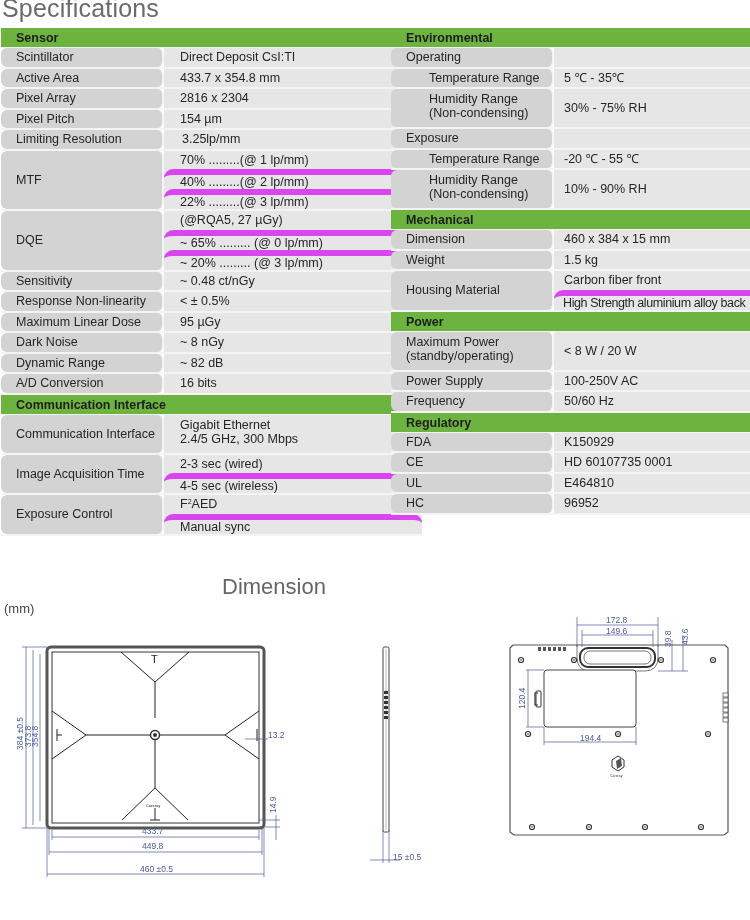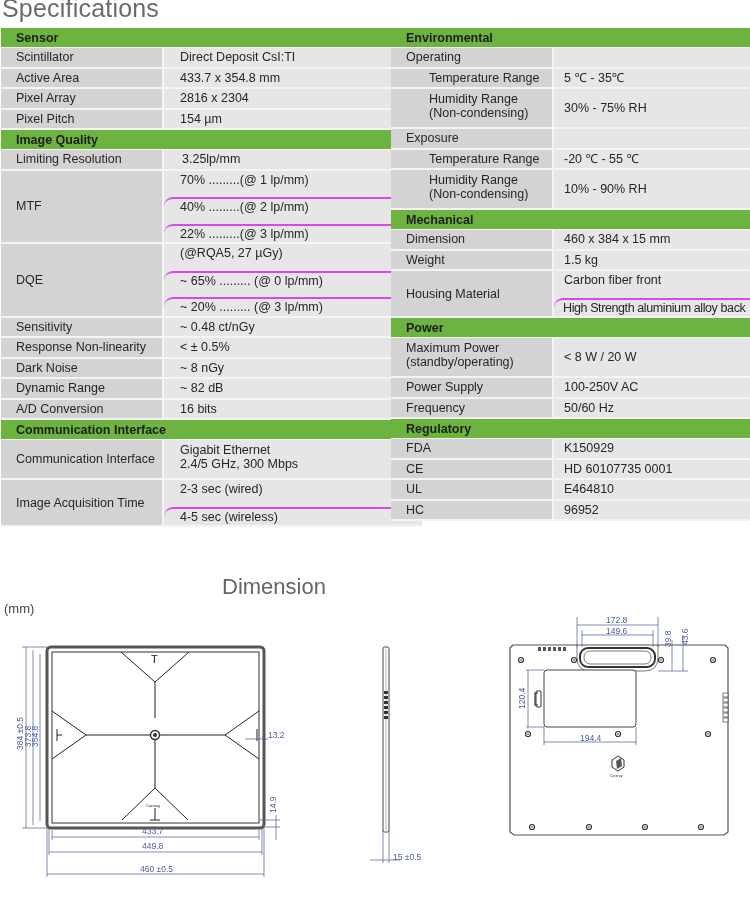--- a/index.html
+++ b/index.html
@@ -8,25 +8,25 @@
 
   .page-title { position: absolute; left: 2px; top: -6px; font-size: 25px; color: #6b6b6b; font-weight: normal; letter-spacing: 0.2px; }
 
   .spec-table { position: absolute; width: 421px; }
   .spec-table.left { left: 1px; top: 28px; }
   .spec-table.right { left: 391px; top: 28px; }
 
   .sec-head { height: 20px; background: #6db33f; color: #1e1e1e; font-weight: bold; font-size: 12.5px; line-height: 20px; padding-left: 15px; border-bottom: 1px solid #f2f2f2; }
 
   .row { display: flex; border-bottom: 2px solid #f4f4f4; }
-  .row .lbl { width: 163px; background: #d3d3d3; font-size: 12.5px; color: #262626; padding-left: 15px; display: flex; align-items: center; border-right: 2px solid #f4f4f4; line-height: 14px; }
+  .row .lbl { width: 163px; background: #d3d3d3; font-size: 12.5px; color: #262626; padding-left: 15px; display: flex; align-items: center; border-right: 2px solid #f4f4f4; line-height: 14px; border-radius: 6px; }
   .row .lbl.indent { padding-left: 38px; }
   .row .vals { flex: 1; background: #e6e6e6; display: flex; flex-direction: column; }
   .row .v { font-size: 12.5px; color: #262626; padding-left: 16px; display: flex; align-items: center; min-height: 18.5px; line-height: 14px; border-radius: 9px; }
-  .row .v + .v { border-top: 2px solid #d946ef; margin-top: 8px; }
+  .row .v + .v { border-top: 6px solid #d946ef; }
   .row .v.tight { letter-spacing: -0.4px; padding-left: 10px; }
   .row.h1 .lbl, .row.h1 .v { height: 18.5px; }
   .row.tall .lbl { min-height: 36px; }
   .row.tall .v.single { min-height: 36px; }
   .row.tall .v.twoline { min-height: 36px; display: block; padding-top: 3px; }
   .twoline-lbl { display: block !important; padding-top: 3px; }
   .twoline-lbl span { display: block; }
   .v.twoline span { display: block; }
 
   .dim-title { position: absolute; left: 222px; top: 574px; font-size: 22px; color: #666; }
@@ -60,21 +60,20 @@
         <div class="v">2816 x 2304</div>
       </div>
   </div>
   <div class="row h1">
     <div class="lbl">Pixel Pitch</div>
     <div class="vals">
         <div class="v">154 µm</div>
       </div>
   </div>
 
-  <div class="sec-head">Image Quality</div>
   <div class="row h1">
     <div class="lbl">Limiting Resolution</div>
     <div class="vals">
         <div class="v" style="padding-left:18px">3.25lp/mm</div>
       </div>
   </div>
   <div class="row">
     <div class="lbl">MTF</div>
     <div class="vals">
       <div class="v">70%  .........(@ 1 lp/mm)</div>
@@ -96,20 +95,26 @@
         <div class="v">~ 0.48 ct/nGy</div>
       </div>
   </div>
   <div class="row h1">
     <div class="lbl">Response Non-linearity</div>
     <div class="vals">
         <div class="v">&lt;  ± 0.5%</div>
       </div>
   </div>
   <div class="row h1">
+    <div class="lbl">Maximum Linear Dose</div>
+    <div class="vals">
+        <div class="v">95 µGy</div>
+      </div>
+  </div>
+  <div class="row h1">
     <div class="lbl">Dark Noise</div>
     <div class="vals">
         <div class="v">~ 8 nGy</div>
       </div>
   </div>
   <div class="row h1">
     <div class="lbl">Dynamic Range</div>
     <div class="vals">
         <div class="v">~ 82 dB</div>
       </div>
@@ -129,20 +134,31 @@
         <span>Gigabit Ethernet</span>
         <span>2.4/5 GHz, 300 Mbps</span>
       </div>
     </div>
   </div>
   <div class="row">
     <div class="lbl">Image Acquisition Time</div>
     <div class="vals">
       <div class="v">2-3 sec (wired)</div>
       <div class="v">4-5 sec (wireless)</div>
+    </div>
+  </div>
+  <div class="row">
+    <div class="lbl">Exposure Control</div>
+    <div class="vals">
+      <div class="v">
+        <span>F</span>
+          <sup style="font-size:7px;position:relative;top:-2px">2</sup>
+          <span>AED</span>
+      </div>
+      <div class="v">Manual sync</div>
     </div>
   </div>
 </div>
 
 <div class="spec-table right">
   <div class="sec-head">Environmental</div>
   <div class="row h1">
     <div class="lbl">Operating</div>
     <div class="vals">
         <div class="v"></div>

